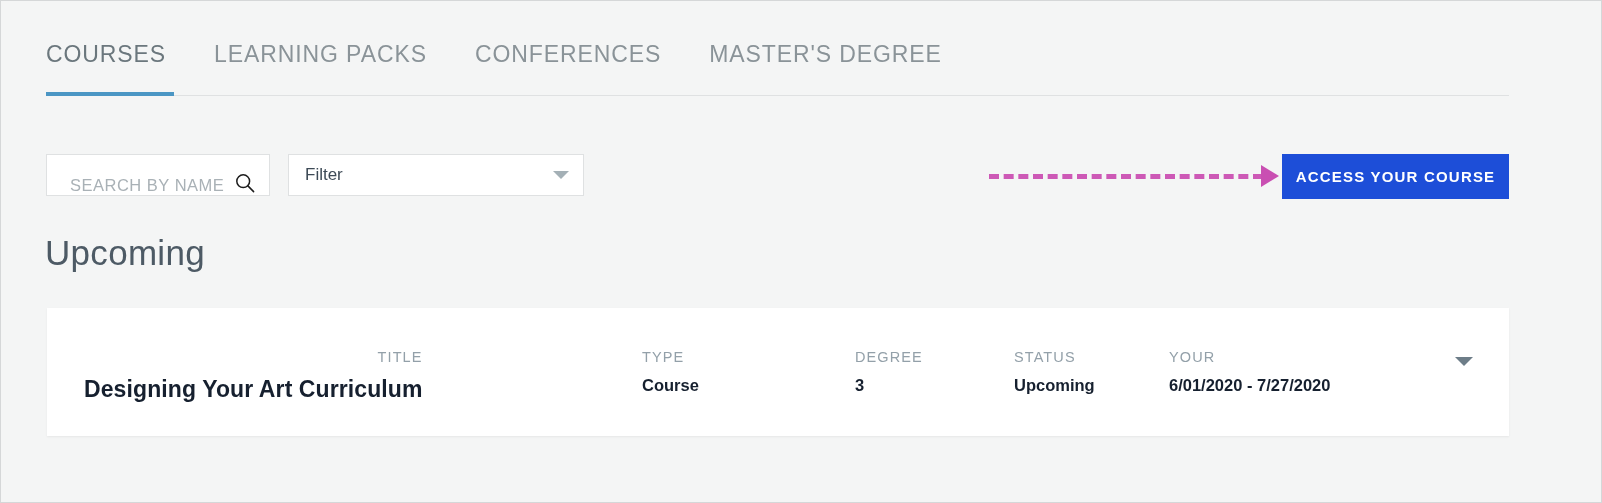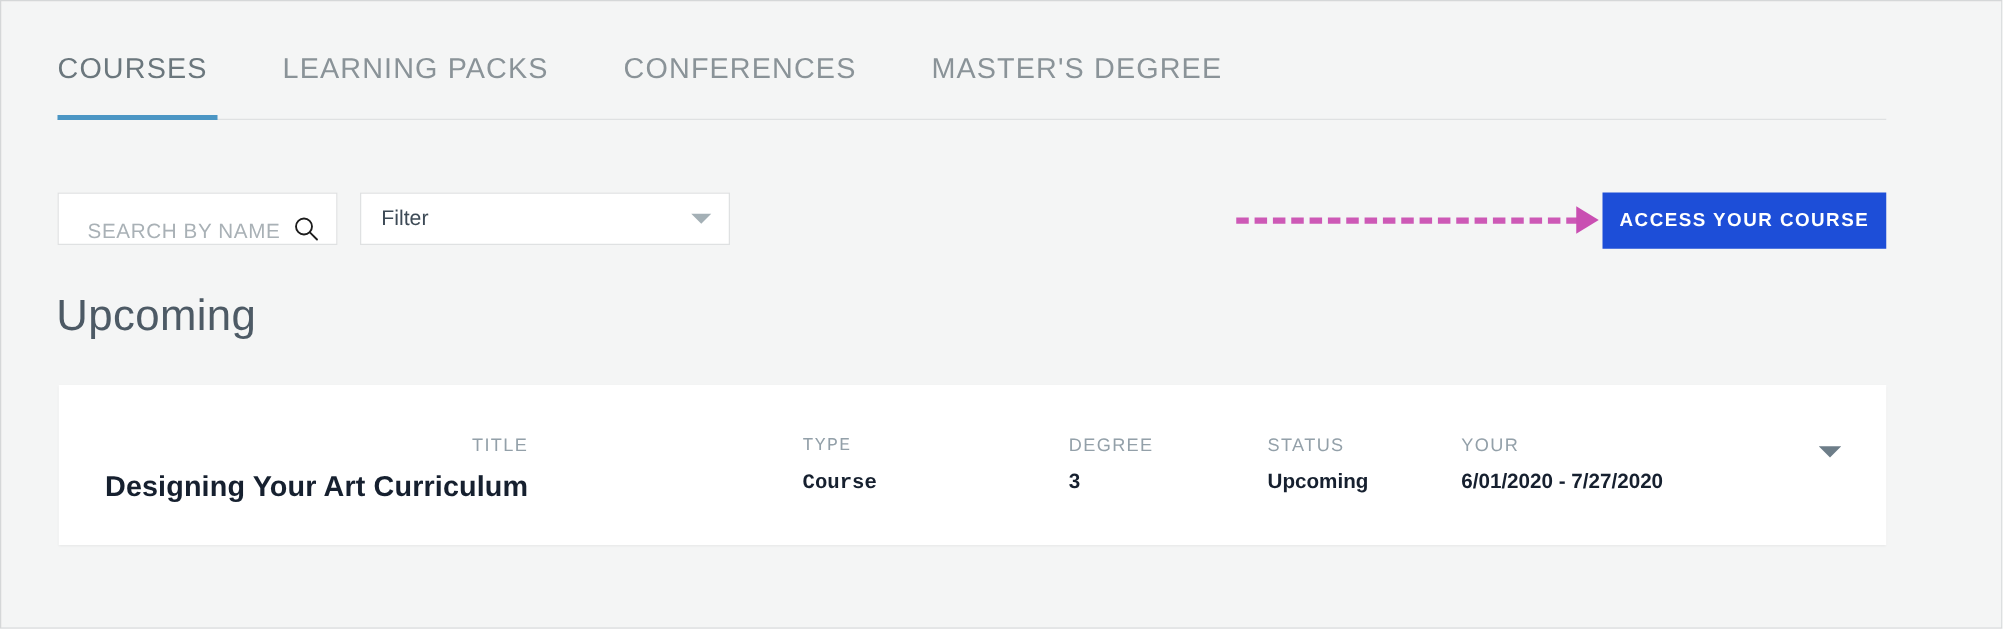--- a/index.html
+++ b/index.html
@@ -26,21 +26,21 @@
   .tabbar {
     position: absolute;
     left: 45px;
     top: 38px;
     width: 1463px;
     height: 58px;
   }
   .tabs-row {
     display: flex;
     align-items: flex-start;
-    gap: 12px;
+    gap: 0px;
     height: 42px;
   }
   .tab {
     font-size: 23px;
     letter-spacing: 0.9px;
     color: #8a9398;
     font-weight: 400;
     padding: 0 24px 0 0;
     margin-right: 24px;
     white-space: nowrap;
@@ -224,21 +224,21 @@
     color: #16202f;
     white-space: nowrap;
   }
   .col-value.title {
     font-size: 23px;
     font-weight: bold;
     color: #16202f;
     letter-spacing: 0.1px;
   }
   .col-title   { left: 37px; text-align: right; }
-  .col-type    { left: 595px; font-family: Liberation Mono, monospace; }
+  .col-type    { left: 595px; }
   .col-credits { left: 808px; }
   .col-status  { left: 967px; }
   .col-date    { left: 1122px; }
 
   .card-caret {
     position: absolute;
     left: 1408px;
     top: 49px;
     width: 0;
     height: 0;

